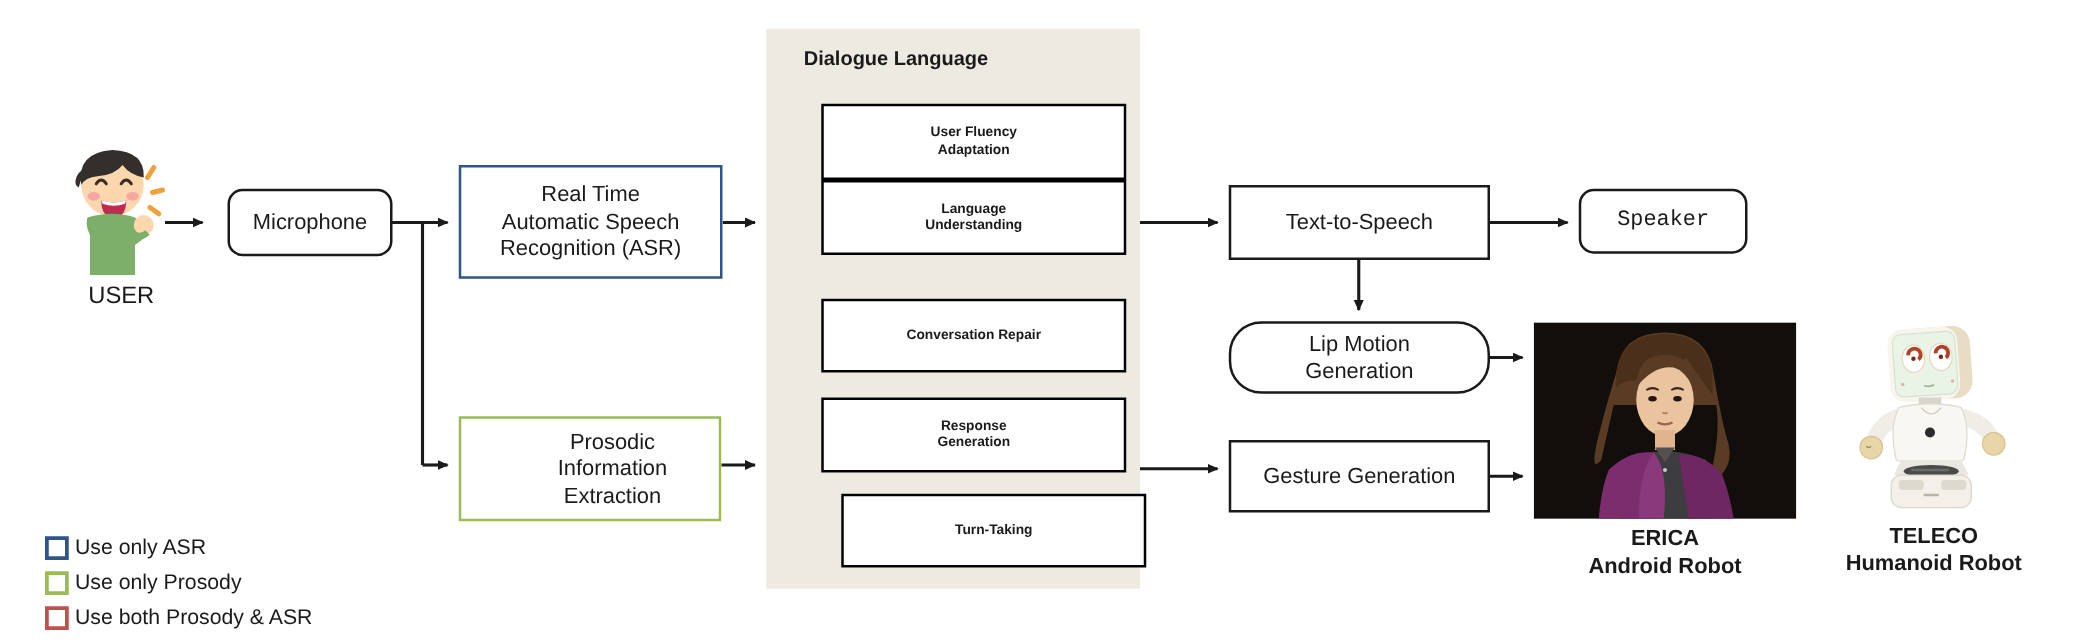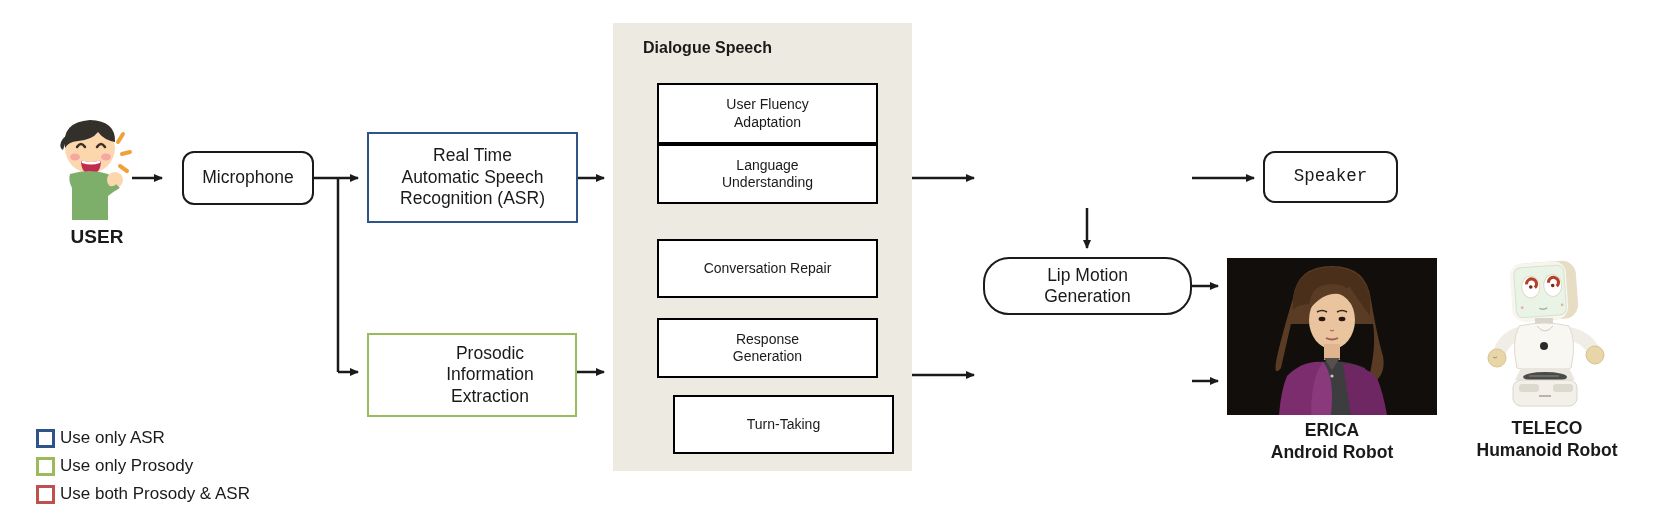--- a/index.html
+++ b/index.html
@@ -17,32 +17,32 @@
   .b-prosody{border-color:#9BBB59;}
   .b-both{border-color:#C0504D;}
   #dm-panel{
     position:absolute;left:613px;top:23px;width:299px;height:448px;
     background:#EDEAE1;
   }
   #dm-title{
     position:absolute;left:30px;top:16px;font-size:16px;font-weight:bold;white-space:nowrap;
   }
   .dm-box{
-    position:absolute;left:44px;width:221px;box-sizing:border-box;background:#ffffff;
+    position:absolute;left:44px;width:244px;box-sizing:border-box;background:#ffffff;
     border:2.5px solid #000;display:flex;align-items:center;justify-content:center;
-    text-align:center;font-size:14px;line-height:1.22;white-space:pre-line;
+    text-align:center;font-size:11px;line-height:1.22;white-space:pre-line;font-weight:bold;
   }
   #arrows{position:absolute;left:0;top:0;pointer-events:none;}
   .caption{
     position:absolute;text-align:center;font-weight:bold;font-size:17.5px;line-height:1.25;
     white-space:pre-line;
   }
   #user-label{
     position:absolute;left:42px;top:226px;width:110px;text-align:center;
-    font-weight:bold;font-size:19px;
+    font-weight:normal;font-size:19px;
   }
   #legend{position:absolute;left:36px;top:424px;}
   .legend-row{display:flex;align-items:center;height:28px;}
   .legend-swatch{
     width:19px;height:19px;box-sizing:border-box;border:3px solid #000;background:#fff;
     margin-right:5px;flex:0 0 auto;
   }
   .sw-asr{border-color:#2F5488;}
   .sw-prosody{border-color:#9BBB59;}
   .sw-both{border-color:#C0504D;}
@@ -108,37 +108,39 @@
 
   <div class="node b-asr" style="left:367px;top:132px;width:211px;height:91px;">Real Time
 Automatic Speech
 Recognition (ASR)</div>
 
   <div class="node b-prosody" style="left:367px;top:333px;width:210px;height:84px;padding-left:36px;">Prosodic
 Information
 Extraction</div>
 
   <div id="dm-panel">
-    <div id="dm-title">Dialogue Speech</div>
+    <div id="dm-title">Dialogue Language</div>
     <div class="dm-box b-asr" style="top:60px;height:61px;">User Fluency
 Adaptation</div>
     <div class="dm-box b-asr" style="top:121px;height:60px;">Language
 Understanding</div>
     <div class="dm-box b-both" style="top:216px;height:59px;">Conversation Repair</div>
     <div class="dm-box b-both" style="top:295px;height:60px;">Response
 Generation</div>
     <div class="dm-box b-prosody" style="top:372px;height:59px;margin-left:16px;">Turn-Taking</div>
   </div>
 
+  <div class="node" style="left:983px;top:148px;width:209px;height:60px;">Text-to-Speech</div>
 
   <div class="node rounded" style="left:1263px;top:151px;width:135px;height:52px;font-family:Liberation Mono, monospace;">Speaker</div>
 
   <div class="node" style="left:983px;top:257px;width:209px;height:58px;border-radius:26px;">Lip Motion
 Generation</div>
 
+  <div class="node" style="left:983px;top:352px;width:209px;height:58px;">Gesture Generation</div>
 
   <svg class="figimg" style="left:1227px;top:258px;" width="210" height="157" viewBox="0 0 210 157">
     <rect x="0" y="0" width="210" height="157" fill="#0e0c0a"></rect>
     <rect x="0" y="0" width="210" height="157" fill="#1a140f" opacity="0.35"></rect>
 
     <path d="M66,40 Q70,8 105,8 Q140,8 144,42 Q150,78 156,98 Q160,120 140,128 Q150,90 146,66 L64,66 Q58,92 54,110 Q44,122 52,90 Q58,66 66,40 Z" fill="#5a3c24"></path>
     <path d="M66,40 Q70,10 105,9 Q138,10 143,40 L143,58 Q130,40 122,28 Q110,44 84,46 Q70,46 66,52 Z" fill="#4a2f1b"></path>
 
     <ellipse cx="105" cy="62" rx="23" ry="29" fill="#e9c49e"></ellipse>
 

